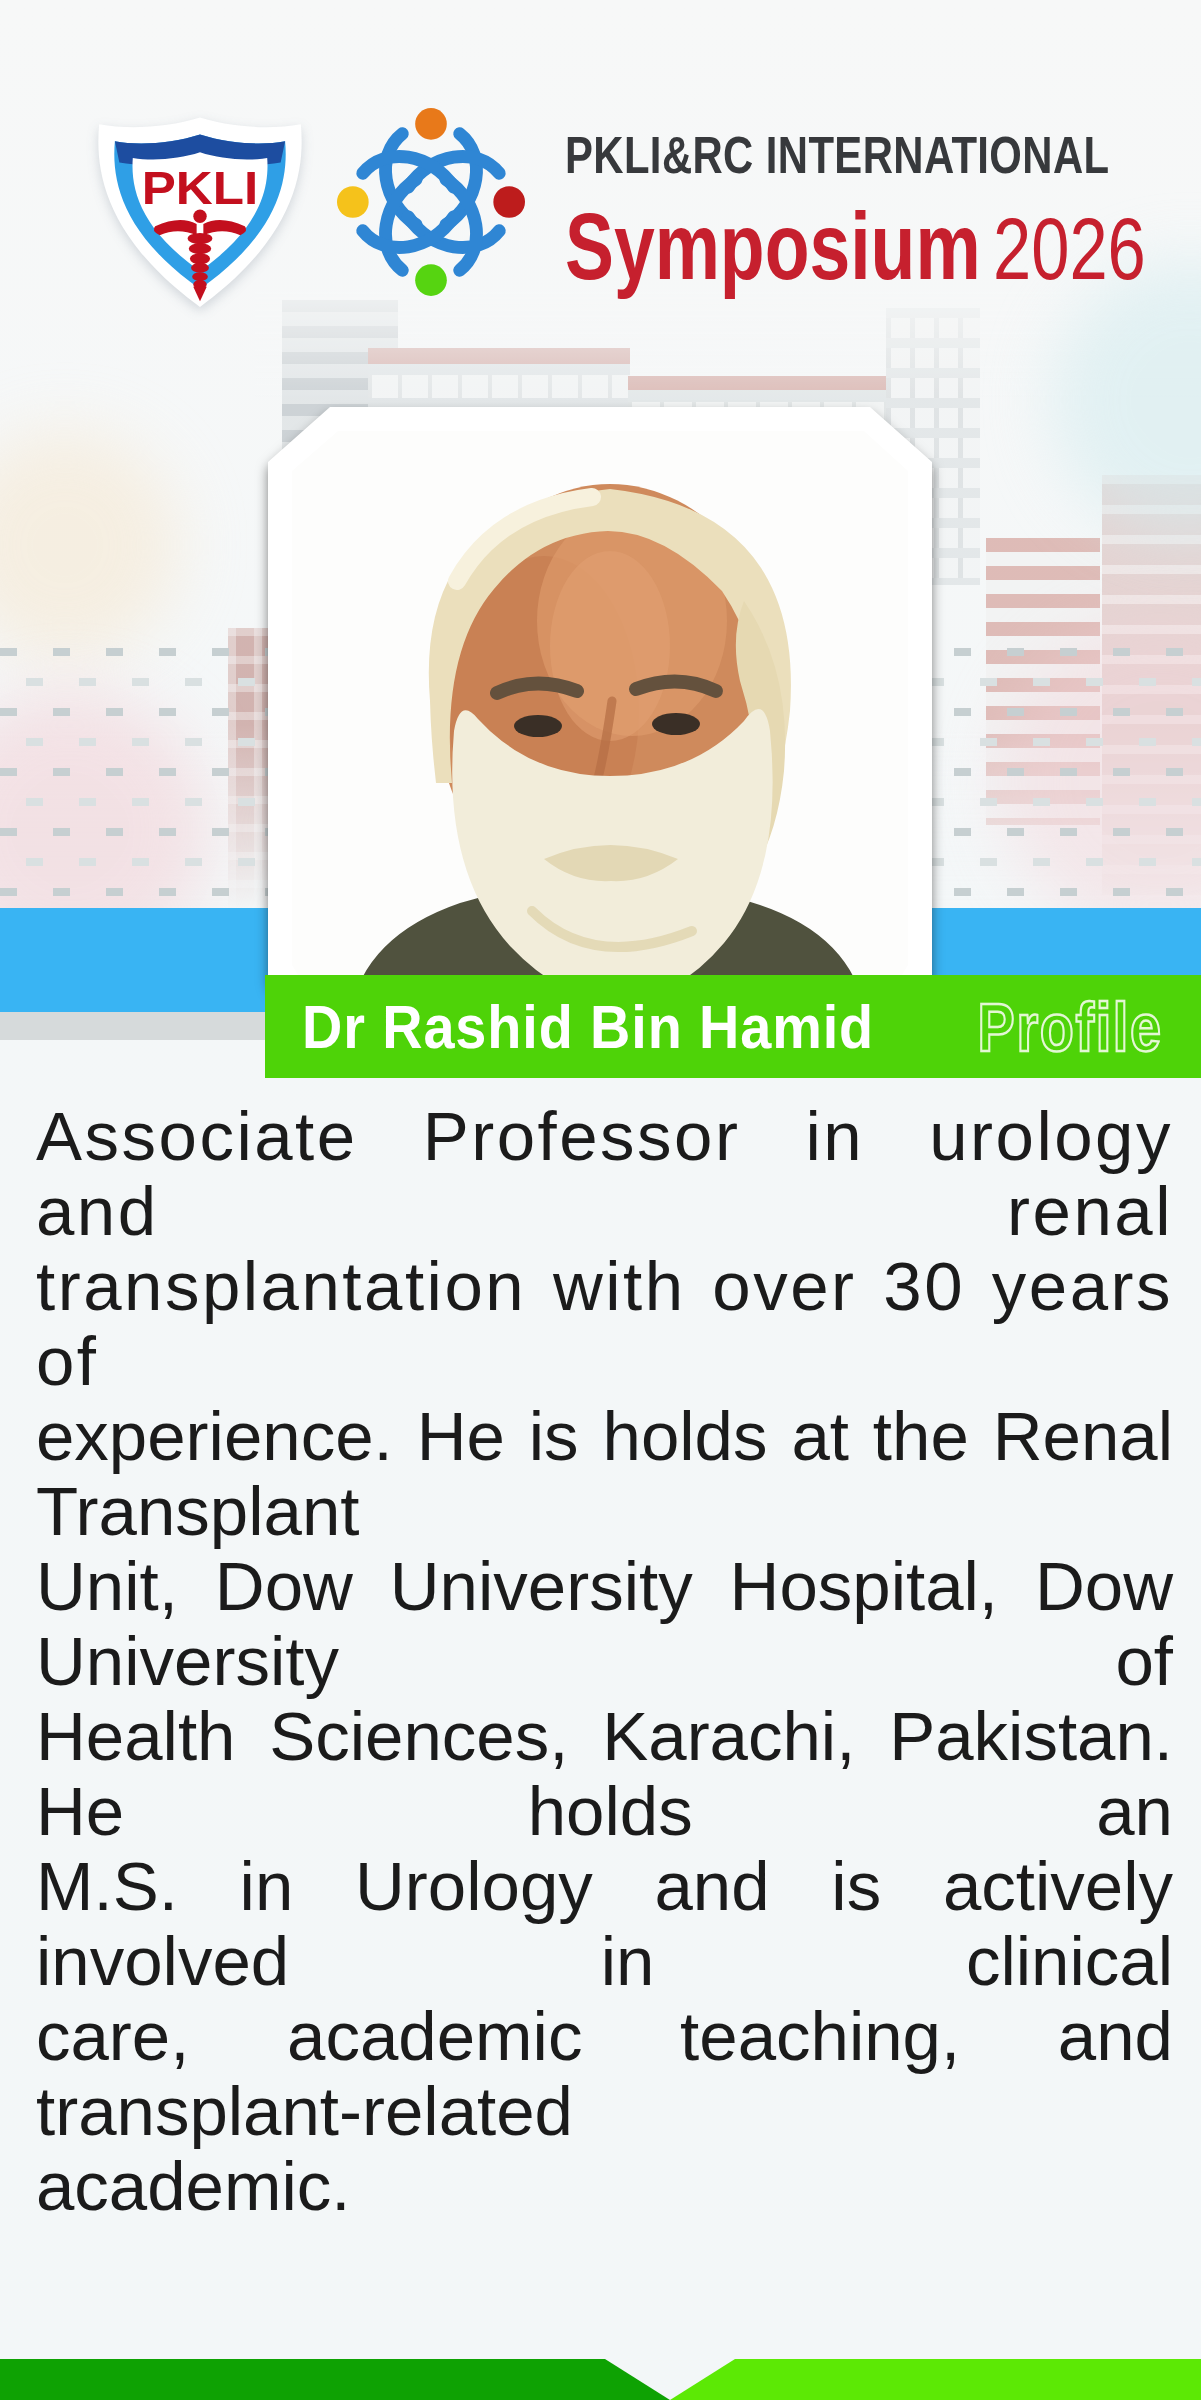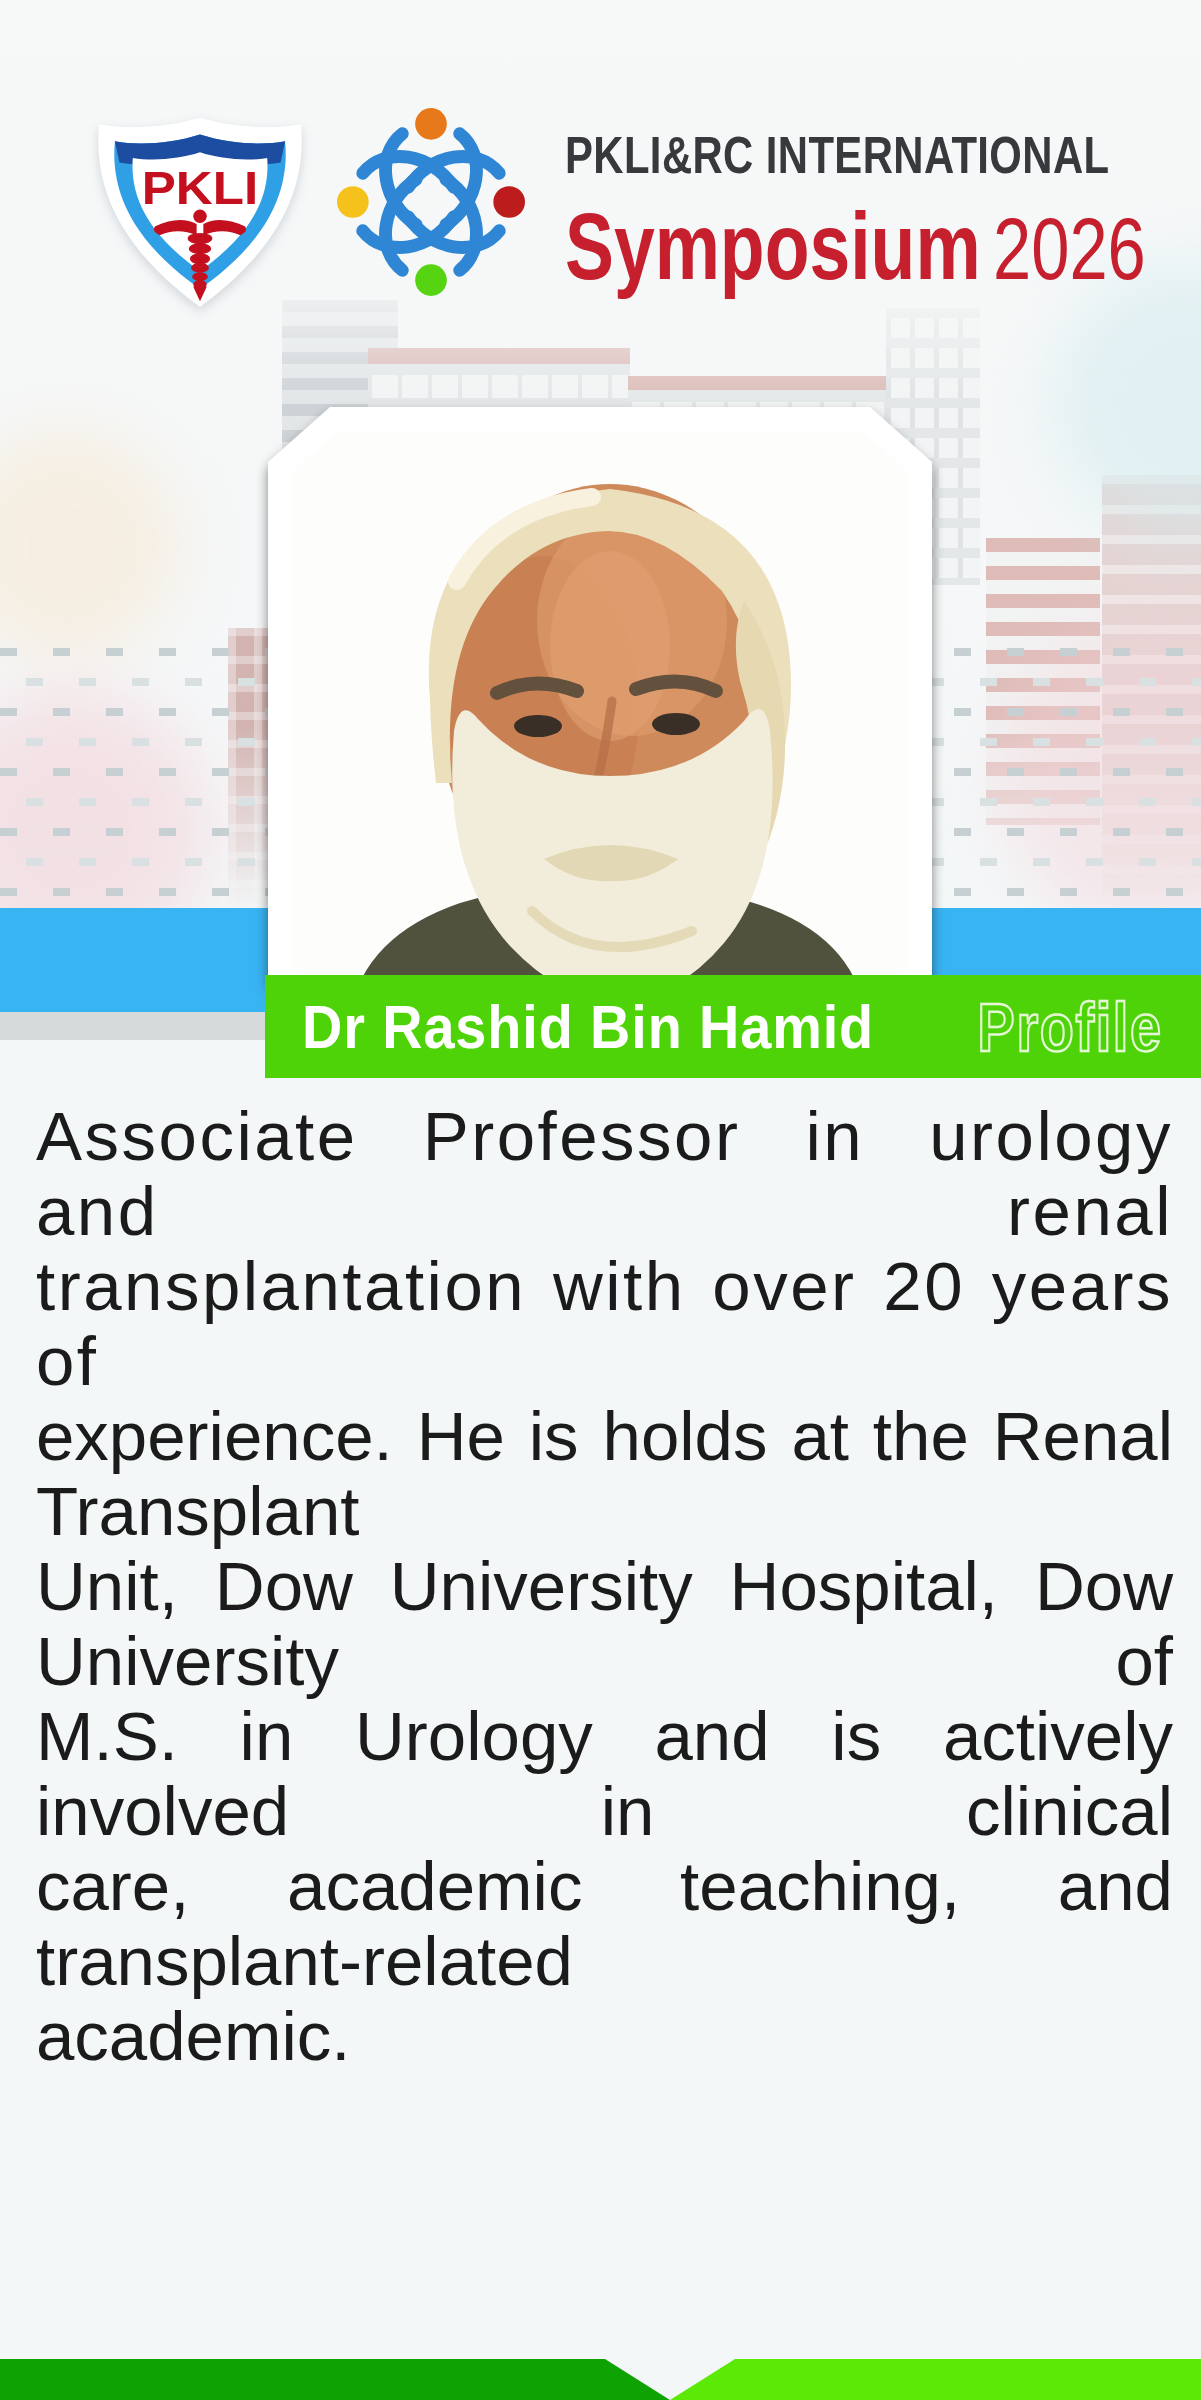--- a/index.html
+++ b/index.html
@@ -198,23 +198,24 @@
     </div>
   </div>
 
   <div class="name-banner">
     <span class="speaker-name">Dr Rashid Bin Hamid</span>
     <span class="profile-tag">Profile</span>
   </div>
 
   <div class="bio">
     <div class="line loose">Associate Professor in urology and renal</div>
-    <div class="line loose">transplantation with over 20 years of</div>
+    <div class="line loose">transplantation with over 30 years of</div>
     <div class="line">experience. He is holds at the Renal Transplant</div>
     <div class="line">Unit, Dow University Hospital, Dow University of</div>
+    <div class="line">Health Sciences, Karachi, Pakistan. He holds an</div>
     <div class="line">M.S. in Urology and is actively involved in clinical</div>
     <div class="line">care, academic teaching, and transplant-related</div>
     <div class="line last">academic.</div>
   </div>
 
   <div class="bar bar-dark"></div>
   <div class="bar bar-bright"></div>
 
 </div>
 

